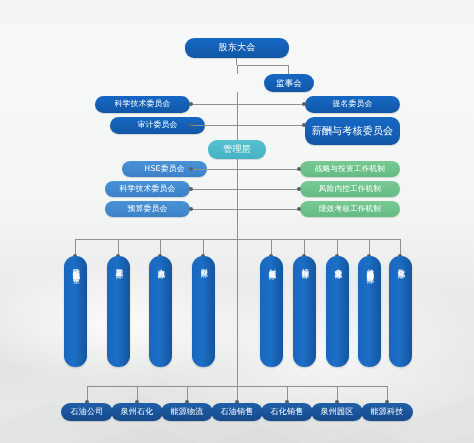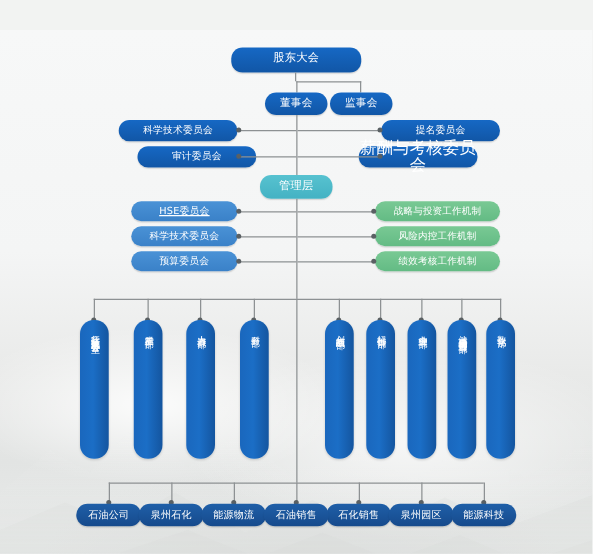--- a/index.html
+++ b/index.html
@@ -89,23 +89,20 @@
 
   <div class="box b-dark" style="left:185px;top:14px;width:104px;height:20px;font-size:9px;">
     <span>股东大会</span>
   </div>
 
   <div class="ln lnv" style="left:236px;top:34px;height:7px;"></div>
   <div class="ln lnh" style="left:237px;top:41px;width:52px;"></div>
   <div class="ln lnv" style="left:237px;top:41px;height:9px;"></div>
   <div class="ln lnv" style="left:288px;top:41px;height:9px;"></div>
 
-  <div class="box b-dark" style="left:212px;top:50px;width:50px;height:18px;font-size:8.5px;">
-    <span>董事会</span>
-  </div>
   <div class="box b-dark" style="left:264px;top:50px;width:50px;height:18px;font-size:8.5px;">
     <span>监事会</span>
   </div>
 
   <div class="ln lnv" style="left:237px;top:68px;height:48px;"></div>
 
   <div class="box b-dark" style="left:95px;top:72px;width:95px;height:17px;font-size:7.8px;">
     <span>科学技术委员会</span>
   </div>
   <div class="ln lnh" style="left:190px;top:80px;width:47px;"></div>
@@ -116,33 +113,33 @@
   </div>
   <div class="ln lnh" style="left:190px;top:101px;width:47px;"></div>
   <div class="dot" style="left:189px;top:99px;"></div>
 
   <div class="box b-dark" style="left:305px;top:72px;width:95px;height:17px;font-size:7.8px;">
     <span>提名委员会</span>
   </div>
   <div class="ln lnh" style="left:238px;top:80px;width:67px;"></div>
   <div class="dot" style="left:302px;top:78px;"></div>
 
-  <div class="box b-dark" style="left:287px;top:93px;width:95px;height:17px;font-size:13px;">
+  <div class="box b-dark" style="left:305px;top:93px;width:95px;height:28px;font-size:10px;">
     <span>薪酬与考核委员会</span>
   </div>
   <div class="ln lnh" style="left:238px;top:101px;width:67px;"></div>
   <div class="dot" style="left:302px;top:99px;"></div>
 
   <div class="box b-teal" style="left:208px;top:116px;width:58px;height:19px;font-size:9px;">
     <span>管理层</span>
   </div>
 
   <div class="ln lnv" style="left:237px;top:135px;height:80px;"></div>
 
-  <div class="box b-mid" style="left:105px;top:137px;width:85px;height:16px;font-size:7.8px;text-decoration:underline;">
+  <div class="box b-mid" style="left:122px;top:137px;width:85px;height:16px;font-size:7.8px;">
     <span>HSE委员会</span>
   </div>
   <div class="ln lnh" style="left:190px;top:145px;width:47px;"></div>
   <div class="dot" style="left:189px;top:143px;"></div>
 
   <div class="box b-mid" style="left:105px;top:157px;width:85px;height:16px;font-size:7.8px;">
     <span>科学技术委员会</span>
   </div>
   <div class="ln lnh" style="left:190px;top:165px;width:47px;"></div>
   <div class="dot" style="left:189px;top:163px;"></div>

